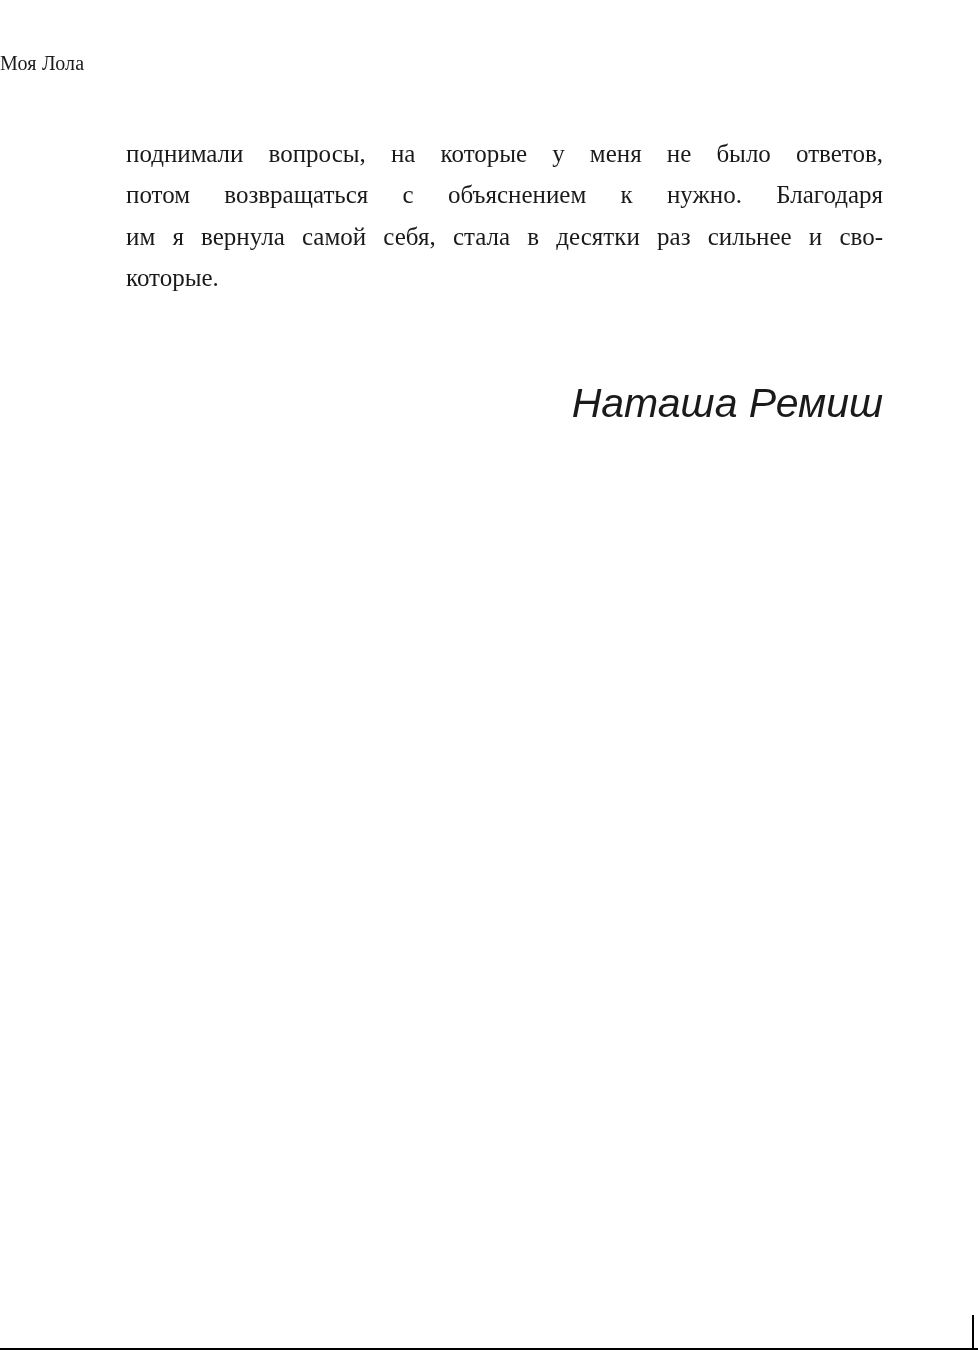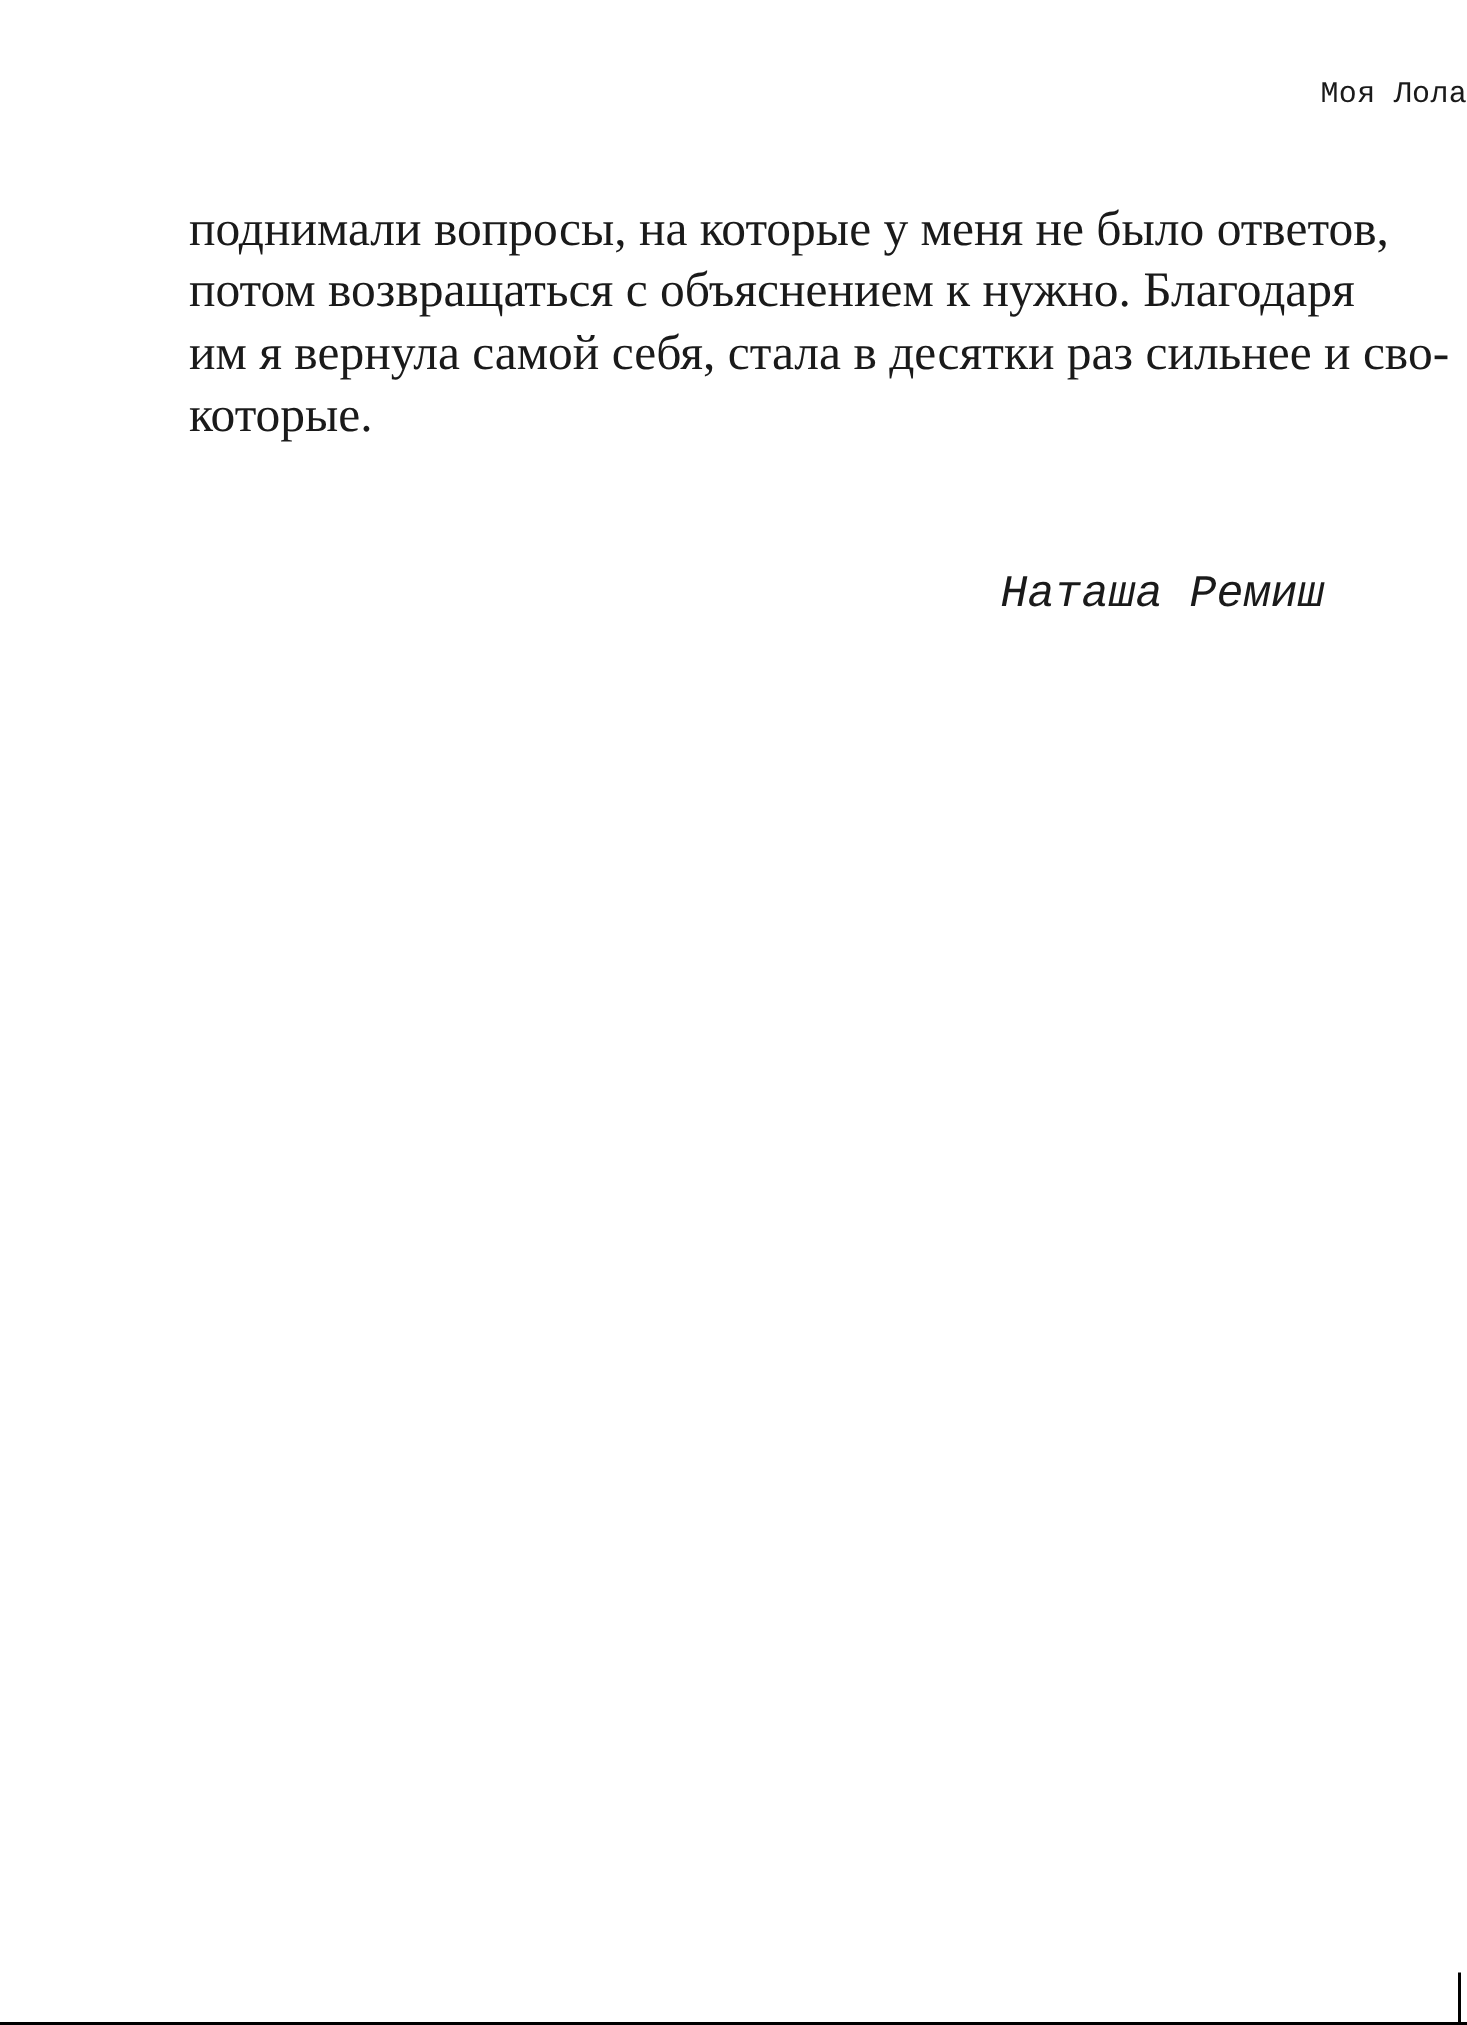--- a/index.html
+++ b/index.html
@@ -1,34 +1,34 @@
 <!DOCTYPE html>
 <html><head>
 <meta charset="utf-8">
 <style>
   html, body { margin: 0; padding: 0; background: #ffffff; }
   body { width: 978px; height: 1350px; position: relative; overflow: hidden; }
   .page { position: absolute; left: 0; top: 0; width: 978px; height: 1350px; background: #fff; }
   .running-head {
     position: absolute; top: 52px; left: 0; width: 100%;
-    text-align: right;
-    font-family: Liberation Mono, monospace;
+    text-align: left;
+    font-family: Liberation Serif, serif;
     font-size: 20px; color: #1a1a1a; letter-spacing: 0.2px;
   }
   .body-text {
     position: absolute; left: 126px; top: 133px; width: 757px;
     font-family: "Liberation Serif", serif;
-    font-size: 33px; line-height: 41.3px; color: #1a1a1a;
+    font-size: 25px; line-height: 41.3px; color: #1a1a1a;
   }
   .body-text .line { display: block; white-space: nowrap; text-align: justify; text-align-last: justify; }
   .body-text .line.last { text-align-last: left; }
   .signature {
     position: absolute; top: 380px; right: 95px;
-    font-family: Liberation Mono, monospace; font-style: italic;
-    font-size: 30px; color: #1a1a1a;
+    font-family: Liberation Sans, sans-serif; font-style: italic;
+    font-size: 41px; color: #1a1a1a;
   }
   .bottom-rule { position: absolute; left: 0; bottom: 0; width: 978px; height: 2px; background: #000; }
   .right-rule { position: absolute; right: 4px; bottom: 0; width: 2px; height: 35px; background: #000; }
 </style>
 </head>
 <body>
 
 <div class="page">
   <div class="running-head">Моя Лола</div>
 

